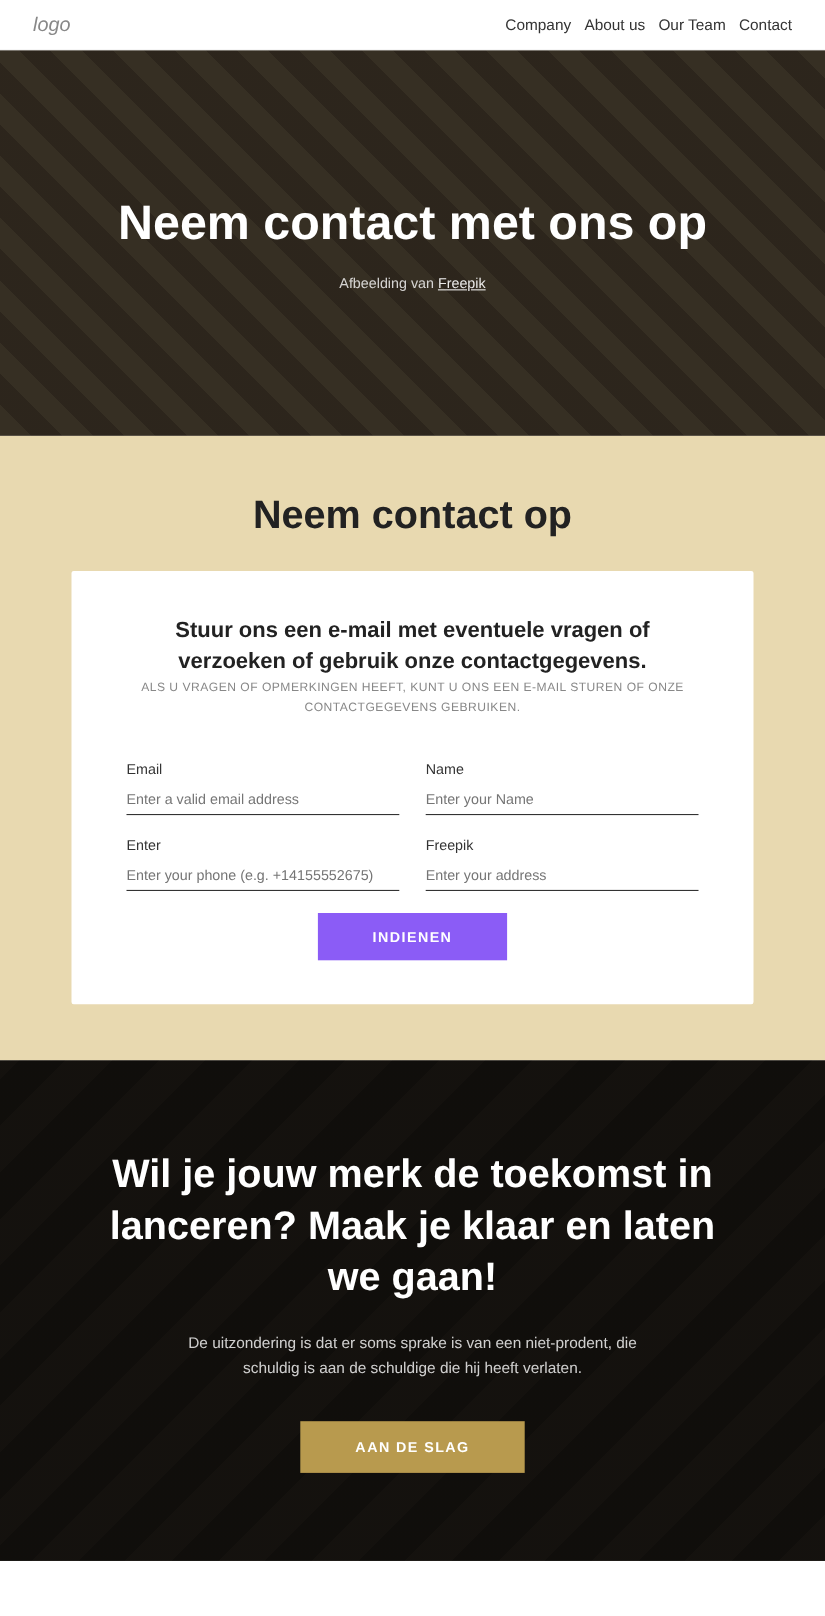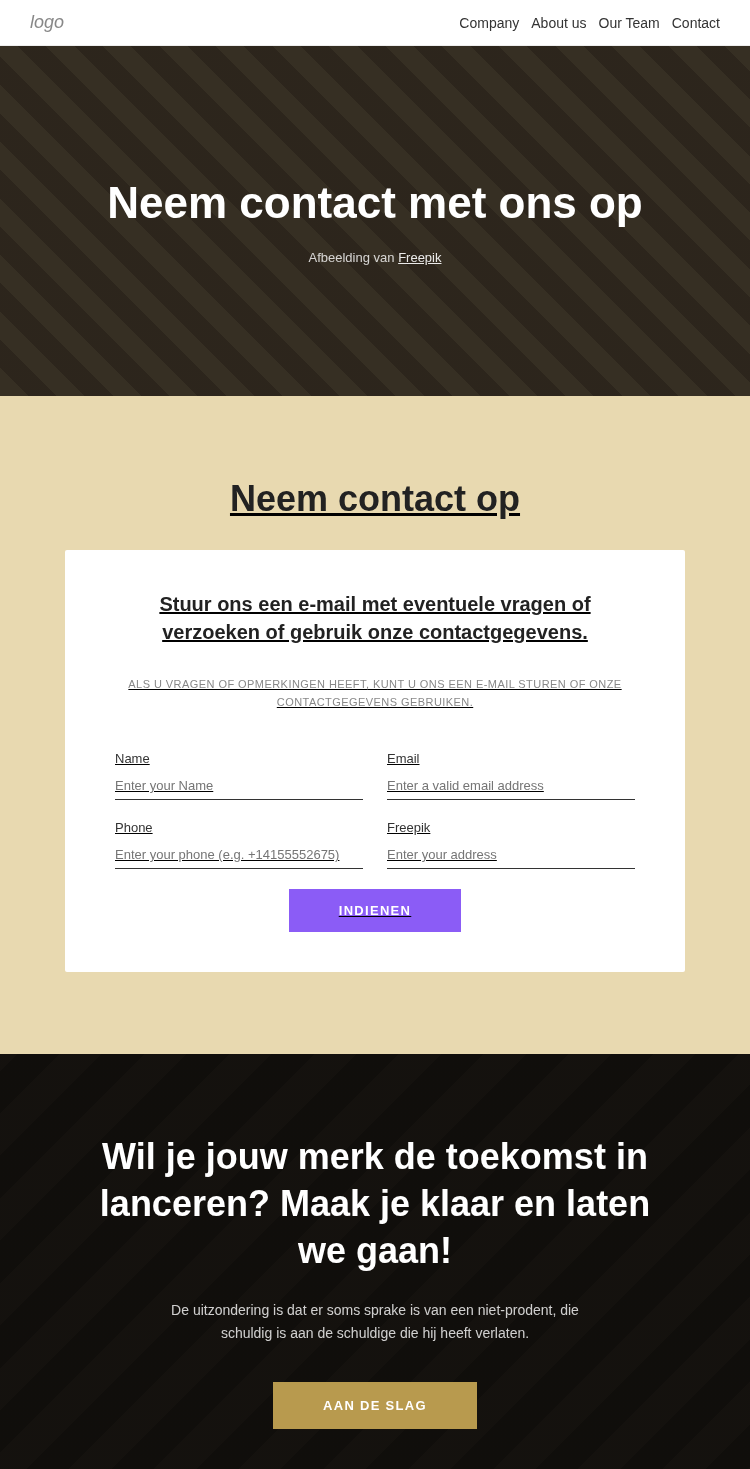--- a/index.html
+++ b/index.html
@@ -74,25 +74,24 @@
       color: rgba(255,255,255,0.8);
     }
     .hero-caption a {
       color: rgba(255,255,255,0.9);
       text-decoration: underline;
     }
 
     
     .contact-section {
       background: #e8d9b0;
-      padding: 82px 30px;
+      padding: 51px 30px;
       display: flex;
       flex-direction: column;
       align-items: center;
-      text-decoration: underline;
     }
     .contact-section-title {
       font-size: 36px;
       font-weight: 800;
       color: #222;
       margin-bottom: 30px;
     }
 
     
     .form-card {
@@ -100,21 +99,21 @@
       width: 100%;
       max-width: 620px;
       padding: 40px 50px;
       border-radius: 2px;
     }
     .form-card-subtitle {
       font-size: 20px;
       font-weight: 700;
       text-align: center;
       color: #222;
-      margin-bottom: 30px;
+      margin-bottom: 2px;
       line-height: 1.4;
     }
     .form-card-desc {
       font-size: 11px;
       color: #888;
       text-align: center;
       letter-spacing: 0.04em;
       margin-bottom: 40px;
       line-height: 1.6;
       text-transform: uppercase;
@@ -236,32 +235,32 @@
 <section class="contact-section">
   <h2 class="contact-section-title">Neem contact op</h2>
 
   <div class="form-card">
     <p class="form-card-subtitle">Stuur ons een e-mail met eventuele vragen of verzoeken of gebruik onze contactgegevens.</p>
     <p class="form-card-desc">ALS U VRAGEN OF OPMERKINGEN HEEFT, KUNT U ONS EEN E-MAIL STUREN OF ONZE CONTACTGEGEVENS GEBRUIKEN.</p>
 
     <form>
       <div class="form-row">
         <div class="form-group">
+          <label>Email</label>
+          <input type="email" placeholder="Enter a valid email address" style="">
+        </div>
+        <div class="form-group">
           <label>Name</label>
           <input type="text" placeholder="Enter your Name" style="">
         </div>
-        <div class="form-group">
-          <label>Email</label>
-          <input type="email" placeholder="Enter a valid email address" style="">
-        </div>
       </div>
 
       <div class="form-row">
         <div class="form-group">
-          <label>Phone</label>
+          <label>Enter</label>
           <input type="tel" placeholder="Enter your phone (e.g. +14155552675)" style="">
         </div>
         <div class="form-group">
           <label>Freepik</label>
           <input type="text" placeholder="Enter your address" style="">
         </div>
       </div>
 
 
       <button type="submit" class="submit-btn">INDIENEN</button>

